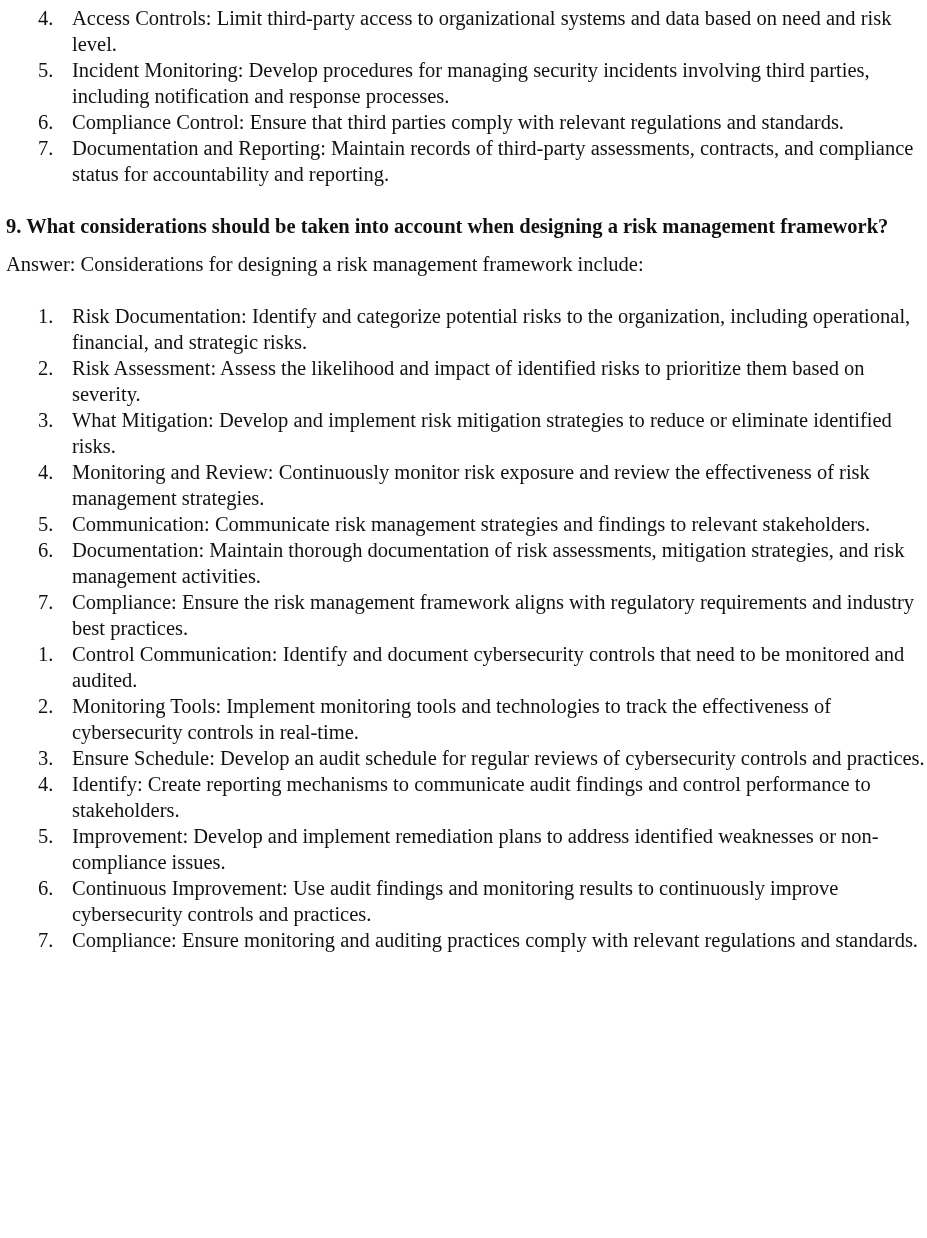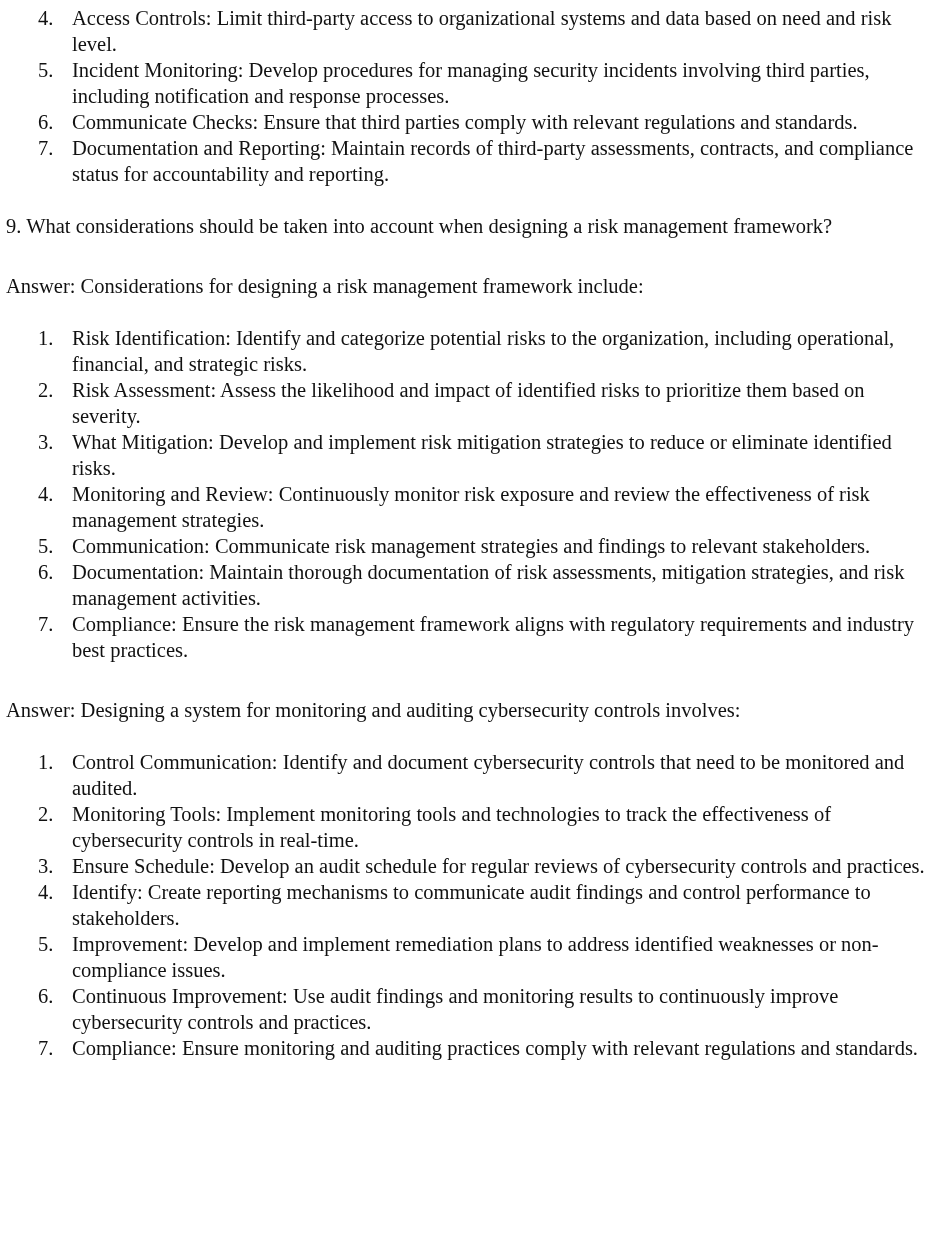--- a/index.html
+++ b/index.html
@@ -8,51 +8,50 @@
     font-family: "Liberation Serif", "DejaVu Serif", serif;
     color: #111111;
     font-size: 20.5px;
     line-height: 26px;
   }
   .page { position: relative; padding: 5px 0 0 6px; }
   ol.items { list-style: none; margin: 0; padding: 0; }
   ol.items li { position: relative; padding-left: 66px; }
   ol.items li .num { position: absolute; left: 32px; top: 0; }
   .q {
-    font-weight: normal; margin: 26px 0 0 0; padding-right: 32px;
+    font-weight: bold; margin: 26px 0 0 0; padding-right: 32px;
   }
-  .ans { margin: 34px 0 26px 0; }
+  .ans { margin: 12px 0 26px 0; }
   b { font-weight: normal; }
 </style>
 </head>
 <body>
 
 <div class="page">
 
   <ol class="items">
     <li><span class="num">4.</span><b>Access Controls:</b><span> Limit third-party access to organizational systems and data based on need and risk level.</span></li>
     <li><span class="num">5.</span><b>Incident Monitoring:</b><span> Develop procedures for managing security incidents involving third parties, including notification and response processes.</span></li>
-    <li><span class="num">6.</span><b>Communicate Checks:</b><span> Ensure that third parties comply with relevant regulations and standards.</span></li>
+    <li><span class="num">6.</span><b>Compliance Control:</b><span> Ensure that third parties comply with relevant regulations and standards.</span></li>
     <li><span class="num">7.</span><b>Documentation and Reporting:</b><span> Maintain records of third-party assessments, contracts, and compliance status for accountability and reporting.</span></li>
   </ol>
 
   <div class="q">9. What considerations should be taken into account when designing a risk management framework?</div>
   <div class="ans"><b>Answer:</b><span> Considerations for designing a risk management framework include:</span></div>
 
   <ol class="items">
-    <li><span class="num">1.</span><b>Risk Identification:</b><span> Identify and categorize potential risks to the organization, including operational, financial, and strategic risks.</span></li>
+    <li><span class="num">1.</span><b>Risk Documentation:</b><span> Identify and categorize potential risks to the organization, including operational, financial, and strategic risks.</span></li>
     <li><span class="num">2.</span><b>Risk Assessment:</b><span> Assess the likelihood and impact of identified risks to prioritize them based on severity.</span></li>
     <li><span class="num">3.</span><b>What Mitigation:</b><span> Develop and implement risk mitigation strategies to reduce or eliminate identified risks.</span></li>
     <li><span class="num">4.</span><b>Monitoring and Review:</b><span> Continuously monitor risk exposure and review the effectiveness of risk management strategies.</span></li>
     <li><span class="num">5.</span><b>Communication:</b><span> Communicate risk management strategies and findings to relevant stakeholders.</span></li>
     <li><span class="num">6.</span><b>Documentation:</b><span> Maintain thorough documentation of risk assessments, mitigation strategies, and risk management activities.</span></li>
     <li><span class="num">7.</span><b>Compliance:</b><span> Ensure the risk management framework aligns with regulatory requirements and industry best practices.</span></li>
   </ol>
 
-  <div class="ans"><b>Answer:</b><span> Designing a system for monitoring and auditing cybersecurity controls involves:</span></div>
 
   <ol class="items">
     <li><span class="num">1.</span><b>Control Communication:</b><span> Identify and document cybersecurity controls that need to be monitored and audited.</span></li>
     <li><span class="num">2.</span><b>Monitoring Tools:</b><span> Implement monitoring tools and technologies to track the effectiveness of cybersecurity controls in real-time.</span></li>
     <li><span class="num">3.</span><b>Ensure Schedule:</b><span> Develop an audit schedule for regular reviews of cybersecurity controls and practices.</span></li>
     <li><span class="num">4.</span><b>Identify:</b><span> Create reporting mechanisms to communicate audit findings and control performance to stakeholders.</span></li>
     <li><span class="num">5.</span><b>Improvement:</b><span> Develop and implement remediation plans to address identified weaknesses or non-compliance issues.</span></li>
     <li><span class="num">6.</span><b>Continuous Improvement:</b><span> Use audit findings and monitoring results to continuously improve cybersecurity controls and practices.</span></li>
     <li><span class="num">7.</span><b>Compliance:</b><span> Ensure monitoring and auditing practices comply with relevant regulations and standards.</span></li>
   </ol>

